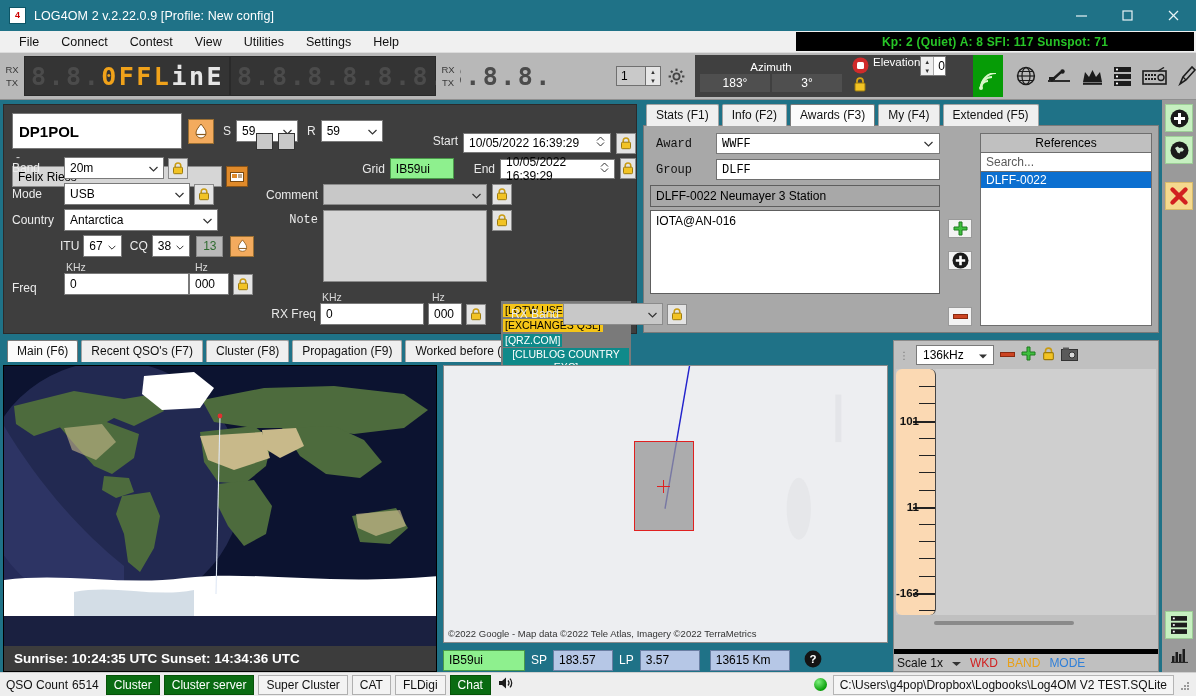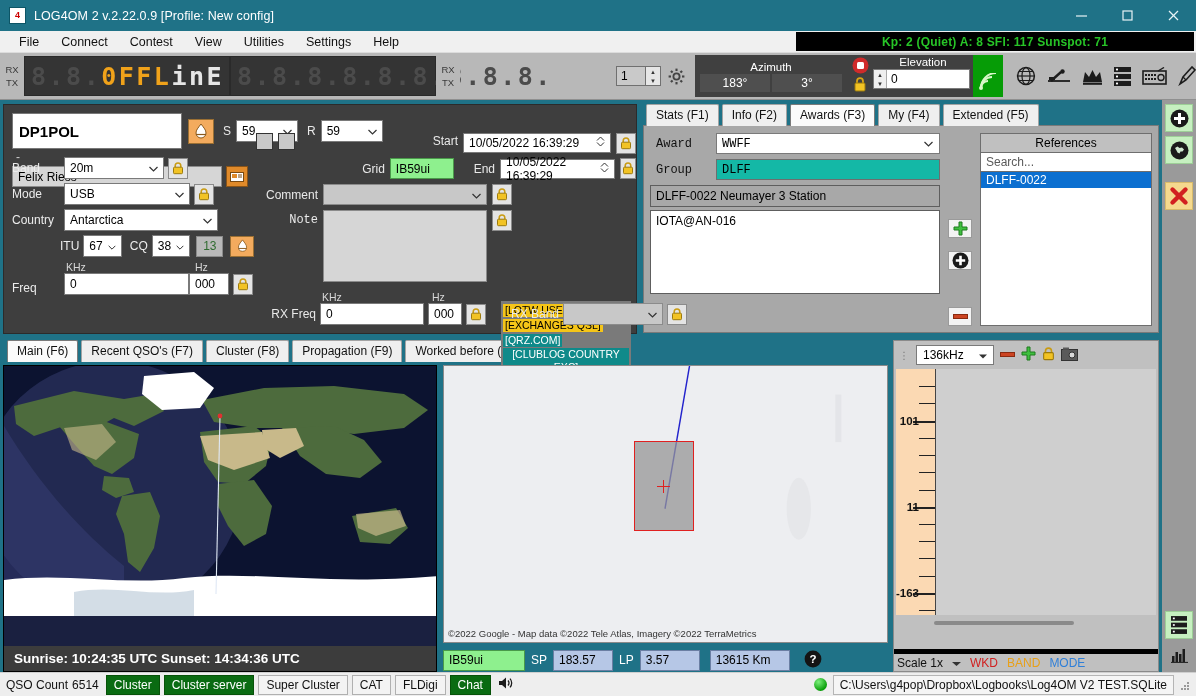--- a/index.html
+++ b/index.html
@@ -112,21 +112,21 @@
   .az-vals { display: flex; gap: 2px; margin-top: 1px; }
   .az-vals span {
     background: #4f4f4f; width: 70px; text-align: center; font-size: 12px;
     padding: 2px 0; color: #fff;
   }
   .el-block {
     background: #404040; margin: 2px 0; display: flex; align-items: stretch;
     width: 126px;
   }
   .el-left { width: 26px; display: flex; flex-direction: column; align-items: center; justify-content: space-around; padding: 2px 0;}
-  .el-right { flex: 1; display: flex; flex-direction: column; }
+  .el-right { flex: 1; display: flex; }
   .el-right .lbl { color: #fff; font-size: 11.5px; text-align: center; padding-top: 1px; }
   .el-input {
     background: #fff; border: 1px solid #7a7a7a; height: 20px; margin: 1px 3px 2px 0;
     display: flex; align-items: center; font-size: 12px; color: #000;
   }
   .el-input .arrows { width: 13px; height: 18px; border-right: 1px solid #aaa; display:flex; flex-direction:column; background:#efefef;}
   .el-input .arrows div { flex:1; display:flex; align-items:center; justify-content:center; font-size:6px; color:#333;}
   .el-input span { padding-left: 4px; }
   .sig-green { width: 30px; background: #069c06; margin: 2px 0; display: flex; align-items: flex-end; justify-content: center; padding-bottom: 6px; }
   .tb-icons { display: flex; align-items: center; gap: 11px; padding-left: 13px; }
@@ -222,21 +222,21 @@
     background: #a8a8a8; border: 1px solid #7a7a7a; height: 208px;
     display: flex; padding: 7px 6px 6px 6px; gap: 6px; margin-top: -1px;
   }
   .aw-left { width: 290px; flex: 0 0 290px; }
   .aw-row { display: flex; align-items: center; margin-bottom: 5px; font-family: Liberation Mono, monospace; }
   .aw-lbl { width: 66px; font-size: 12px; color: #111; padding-left: 6px;}
   .aw-field {
     flex: 1; height: 21px; background: #fff; border: 1px solid #7a7a7a; color: #000;
     font-size: 12px; display: flex; align-items: center; padding-left: 5px; position: relative;
   }
-  .aw-field.readonly { background: #14b8a6; border-color: #6e6e6e; }
+  .aw-field.readonly { background: #ffffff; border-color: #6e6e6e; }
   .aw-ref {
     height: 22px; background: #a8a8a8; border: 1px solid #5e5e5e; color: #000;
     font-size: 12px; display: flex; align-items: center; padding-left: 5px;
   }
   .aw-list {
     height: 84px; background: #fff; border: 1px solid #5e5e5e; color: #000;
     font-size: 12px; padding: 3px 0 0 5px; margin-top: 3px;
   }
   .aw-btns { width: 28px; flex: 0 0 28px; display: flex; flex-direction: column; align-items: center; padding-top: 112px; gap: 13px;}
   .aw-btn { width: 24px; height: 22px; background: #f3f3f3; border: 1px solid #9a9a9a; display: flex; align-items: center; justify-content: center; }
@@ -274,21 +274,21 @@
   .scope {
     flex: 1 1 auto; background: #c0c0c0; border: 1px solid #8a8a8a;
     display: flex; flex-direction: column; min-width: 0;
   }
   .scope-tb { display: flex; align-items: center; gap: 6px; padding: 4px 5px; }
   .scope-sel {
     width: 78px; height: 20px; background: #fff; border: 1px solid #7a7a7a; color: #000;
     font-size: 12px; display: flex; align-items: center; padding-left: 6px; position: relative;
   }
   .scope-area { flex: 1 1 auto; display: flex; background: #cacaca; margin: 0 2px; position: relative; min-height: 0; }
-  .ruler { width: 40px; flex: 0 0 40px; background: #fbd9b3; position: relative; border-right: 1px solid #444;}
+  .ruler { width: 40px; flex: 0 0 40px; background: #fbd9b3; position: relative; border-right: 1px solid #444; border-radius: 6px;}
   .tick { position: absolute; right: 0; height: 1px; background: #222; }
   .rulerlbl { position: absolute; right: 16px; font-size: 11.5px; font-weight: bold; color: #111; transform: translateY(-50%); }
   .scope-canvas { flex: 1 1 auto; background: #cfcfcf; }
   .scope-scroll { height: 12px; margin: 2px 6px 0 40px; display: flex; align-items: center; }
   .scope-scroll .bar { height: 4px; background: #8a8a8a; width: 64%; border-radius: 2px;}
   .scope-foot { height: 22px; display: flex; align-items: center; gap: 9px; padding-left: 3px; font-size: 12px; color: #111; border-top: 5px solid #000000; margin-top: 20px;}
   .wkd { color: #d02020; } .bandc { color: #e8a018; } .modec { color: #2f7fd8; }
 
   
   .statusbar {

